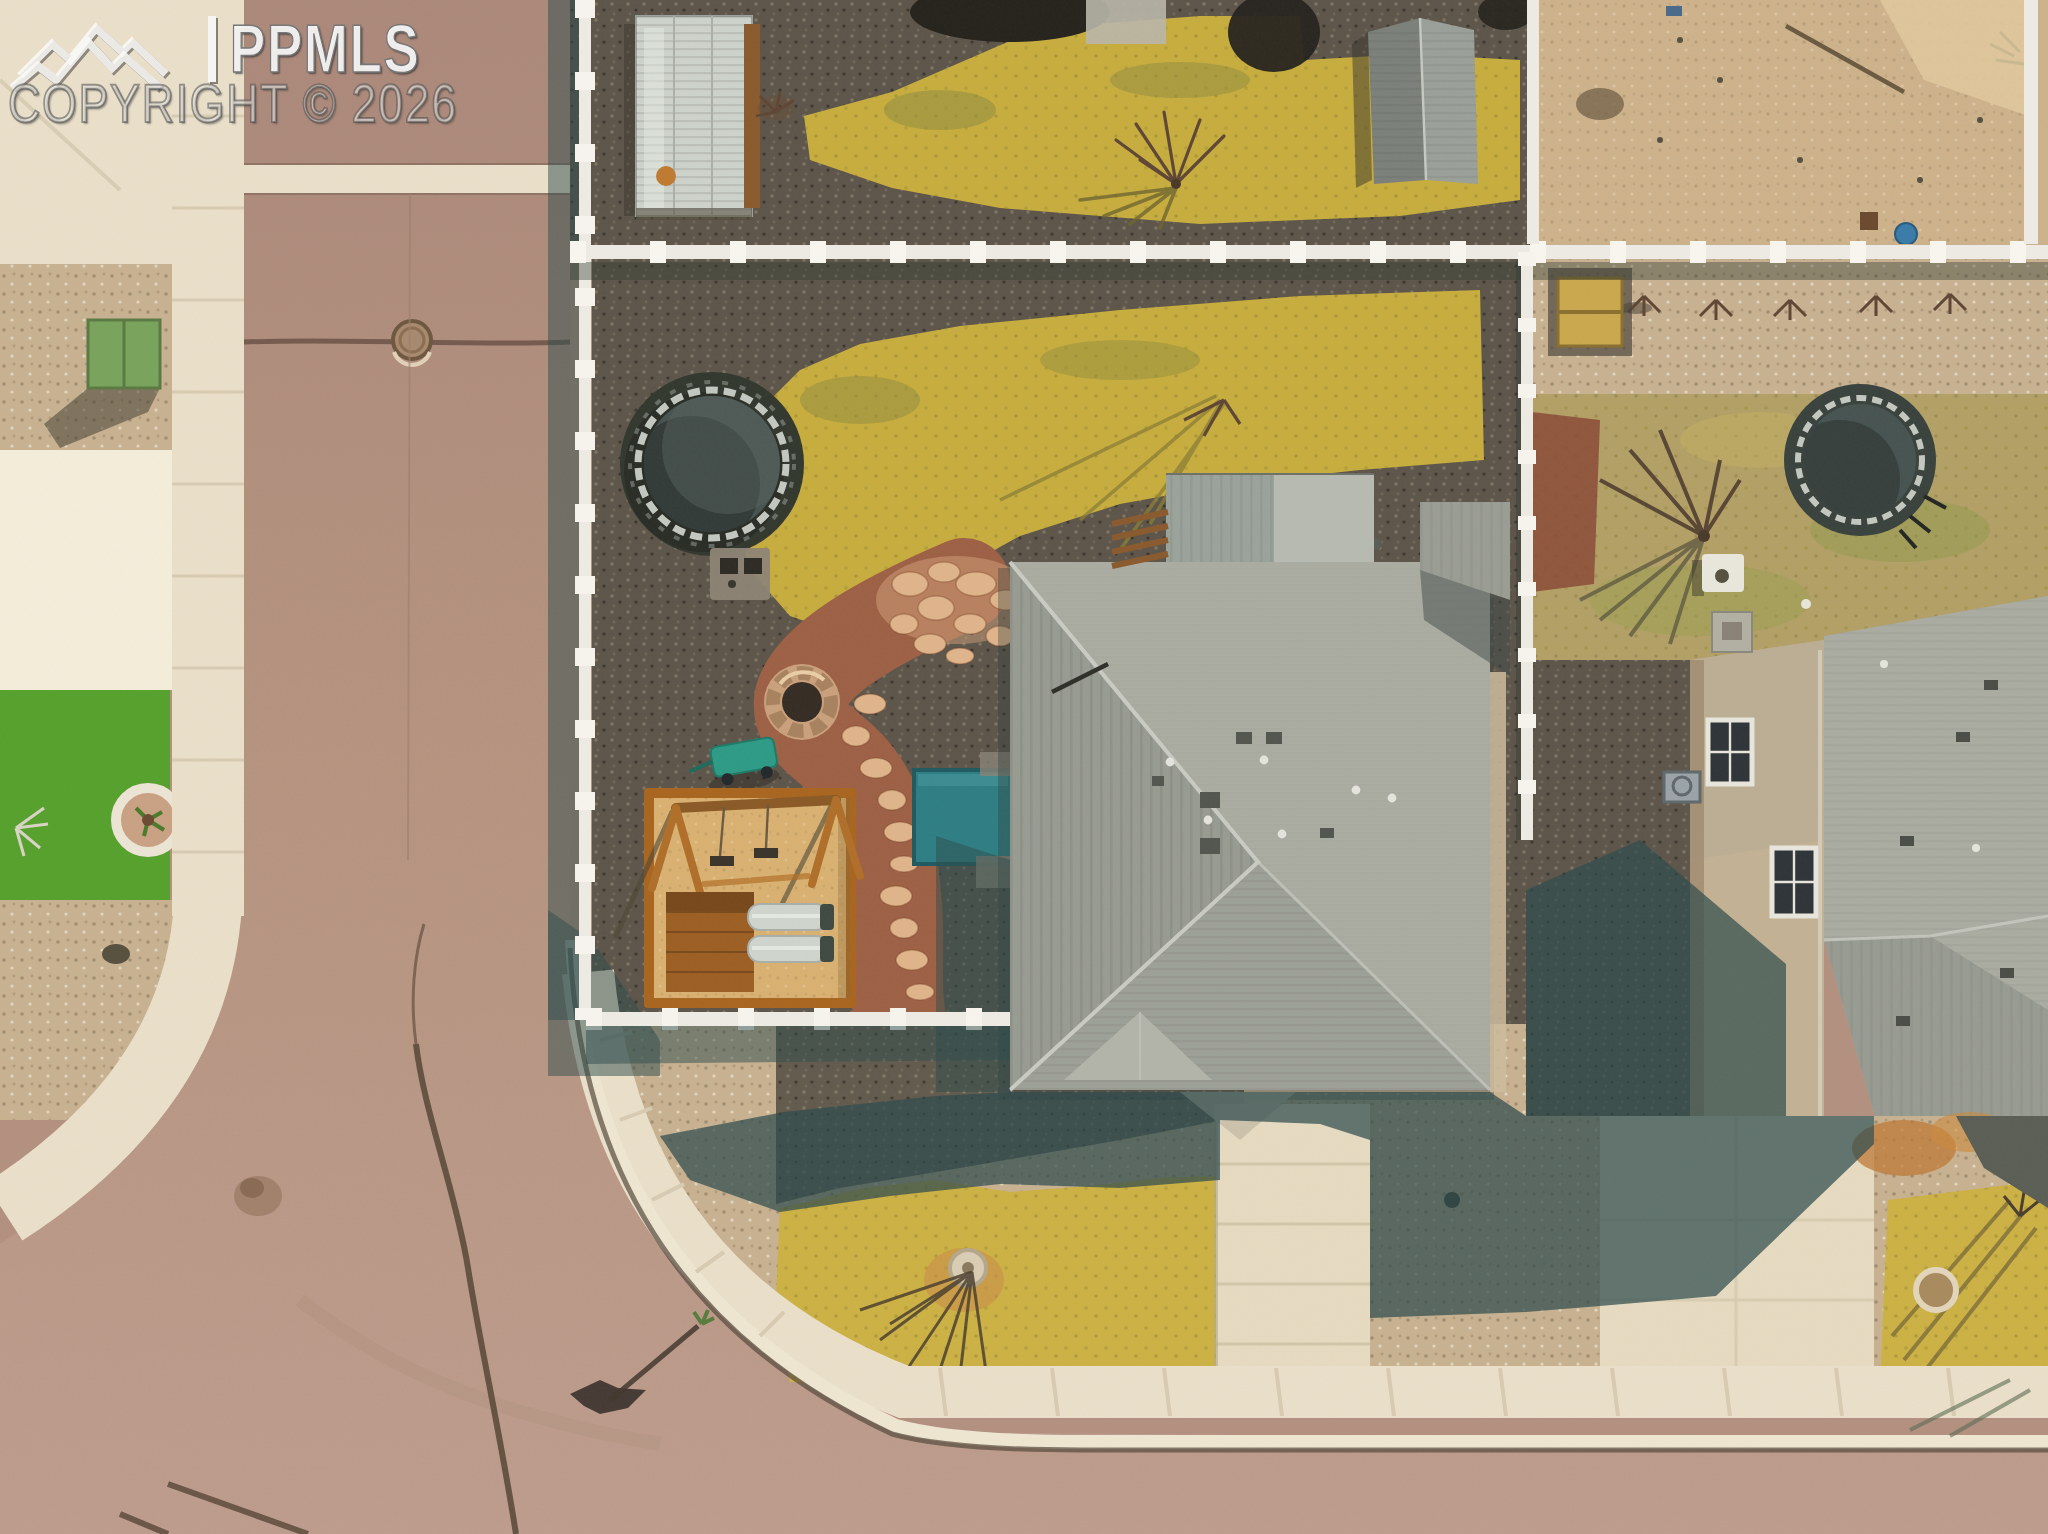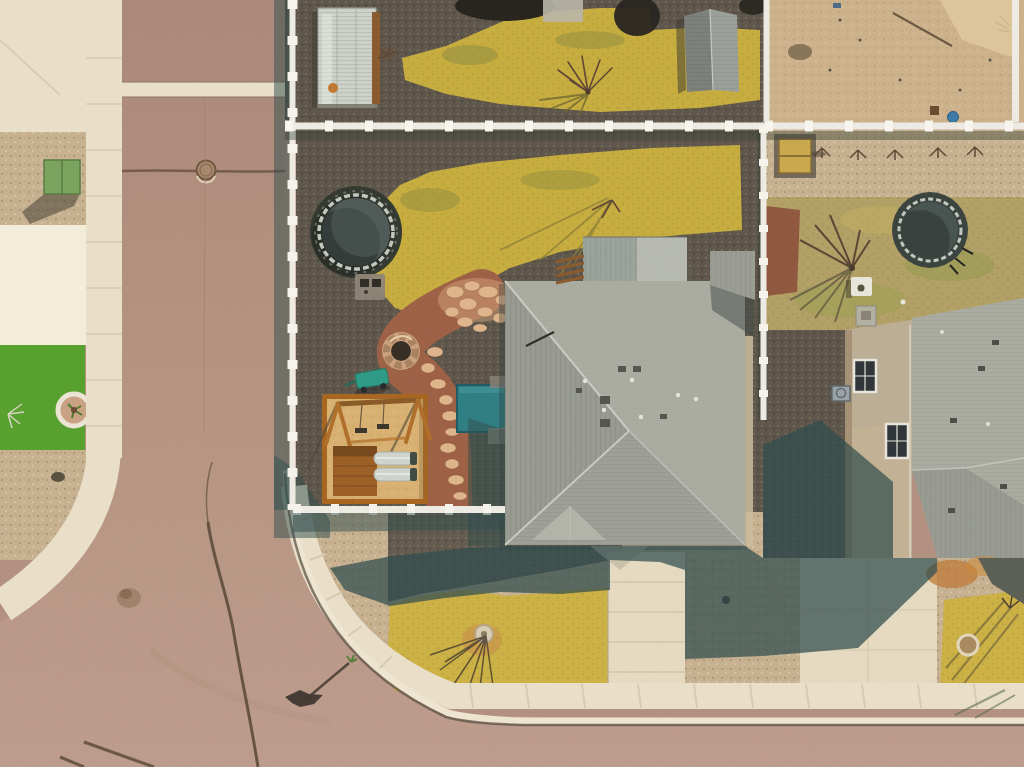--- a/index.html
+++ b/index.html
@@ -471,13 +471,24 @@
     <rect x="1019" y="0" width="5" height="122" style="fill:var(--dirtSand)"></rect>
     <line x1="1015.5" y1="0" x2="1015.5" y2="122" style="stroke:var(--fenceWhite)" stroke-width="7"></line>
     <rect x="293" y="506" width="212" height="7" style="fill:var(--fenceWhite)"></rect>
     <line x1="293" y1="509.5" x2="505" y2="509.5" stroke="#f6f4ec" stroke-width="11" stroke-dasharray="8,30"></line>
     <polygon points="293,513 505,513 505,530 293,532" style="fill:var(--shadowTeal)" opacity=".5"></polygon>
   </g>
 
   <rect x="0" y="0" width="1024" height="767" filter="url(#grainF)" opacity=".06"></rect>
 </svg>
 
+<div class="wm">
+  <div class="wm-row">
+    <svg class="wm-logo" viewBox="0 0 96 40" width="96" height="40">
+      <polyline points="6,32 22,16 31,24 44,8 57,20 62,15 79,31"></polyline>
+      <polyline points="2,38 15,27 24,34 40,15 52,28 58,22 76,38"></polyline>
+    </svg>
+    <div class="wm-divider"></div>
+    <span class="wm-brand">PPMLS</span>
+  </div>
+  <div class="wm-copy">COPYRIGHT © 2026</div>
 </div>
+</div>
 
 </body></html>

